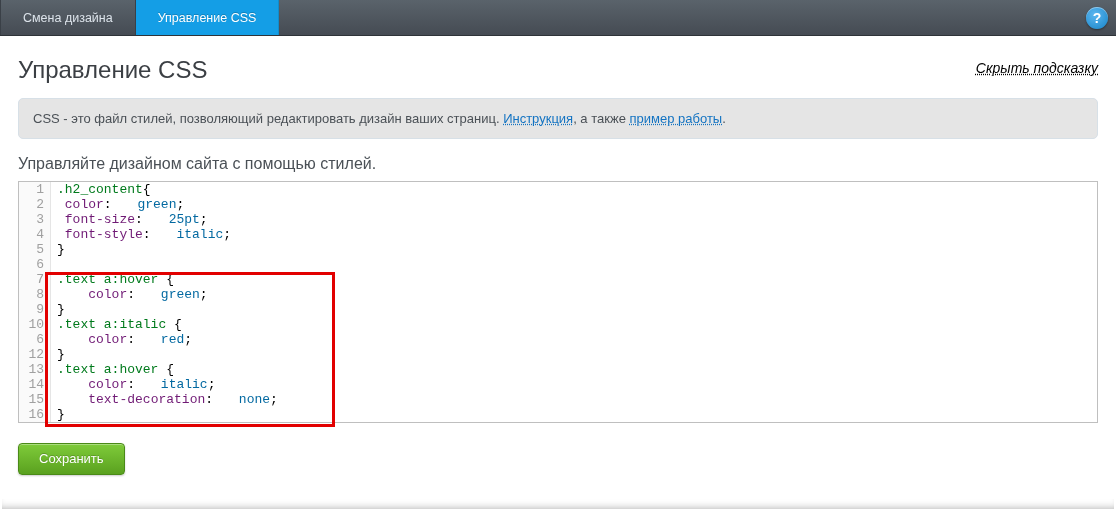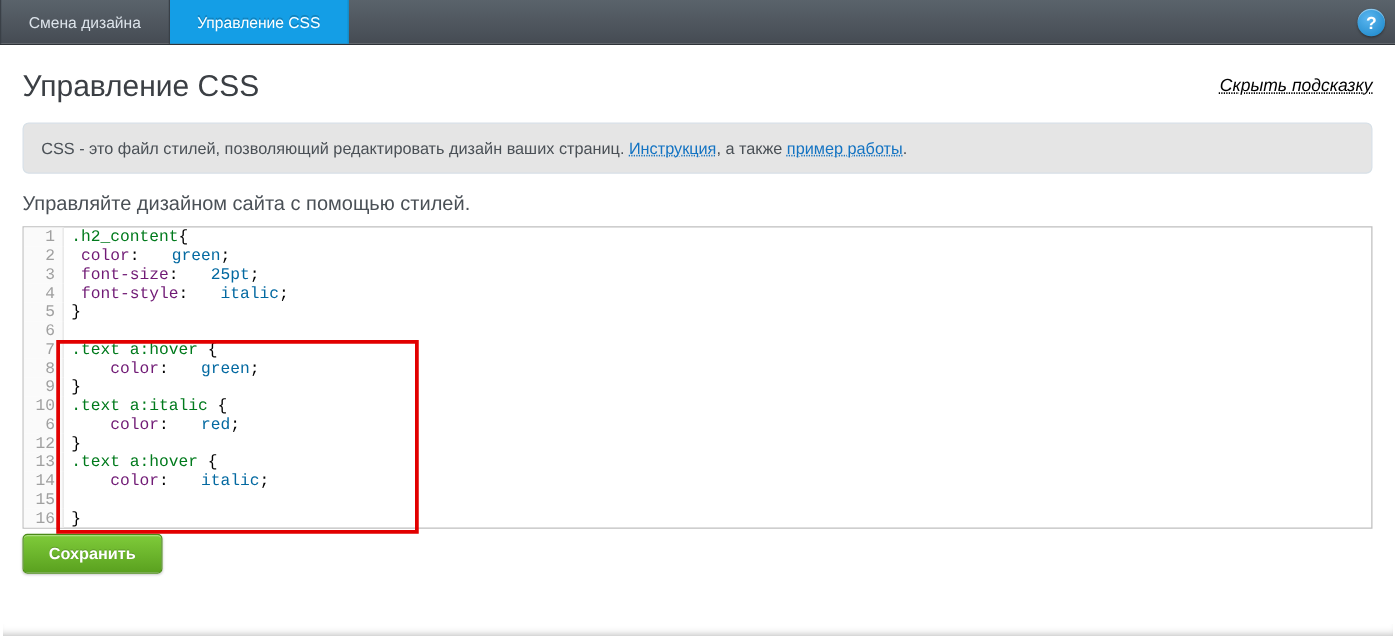--- a/index.html
+++ b/index.html
@@ -129,31 +129,30 @@
     position: absolute;
     border: 3px solid #e20000;
     pointer-events: none;
     left: 26px;
     top: 90px;
     width: 290px;
     height: 155px;
   }
 
   .btn-save {
-    margin-top: 4px;
+    margin-top: 20px;
     background: linear-gradient(#7fcb3a, #5aa11f);
     border: 1px solid #4a8a17;
     color: #fff;
     font-size: 13px;
     padding: 7px 20px 8px;
     border-radius: 4px;
     cursor: pointer;
     text-shadow: 0 -1px 0 rgba(0,0,0,0.2);
     box-shadow: inset 0 1px 0 rgba(255,255,255,0.35), 0 1px 2px rgba(0,0,0,0.2);
-    font-weight: bold;
   }
 
   .bottom-shadow {
     position: absolute;
     left: 2px; right: 2px; bottom: 0; height: 10px;
     box-shadow: inset 0 -6px 8px -6px rgba(0,0,0,0.35);
     pointer-events: none;
   }
 </style>
 </head>
@@ -237,20 +236,21 @@
       <div class="editor-line">
         <div class="gutter">13</div>
         <div class="code"><span class="tok-sel">.text a</span><span class="tok-pseudo">:hover</span><span> </span><span class="tok-punct">{</span></div>
       </div>
       <div class="editor-line">
         <div class="gutter">14</div>
         <div class="code"><span>    </span><span class="tok-prop">color</span><span class="tok-punct">: </span><span class="tok-val">italic</span><span class="tok-punct">;</span></div>
       </div>
       <div class="editor-line">
         <div class="gutter">15</div>
+        <div class="code"><span>    </span><span class="tok-prop">text-decoration</span><span class="tok-punct">: </span><span class="tok-val">none</span><span class="tok-punct">;</span></div>
       </div>
       <div class="editor-line">
         <div class="gutter">16</div>
         <div class="code"><span class="tok-punct">}</span></div>
       </div>
     </div>
 
   <button class="btn-save">Сохранить</button>
 
 </div>

